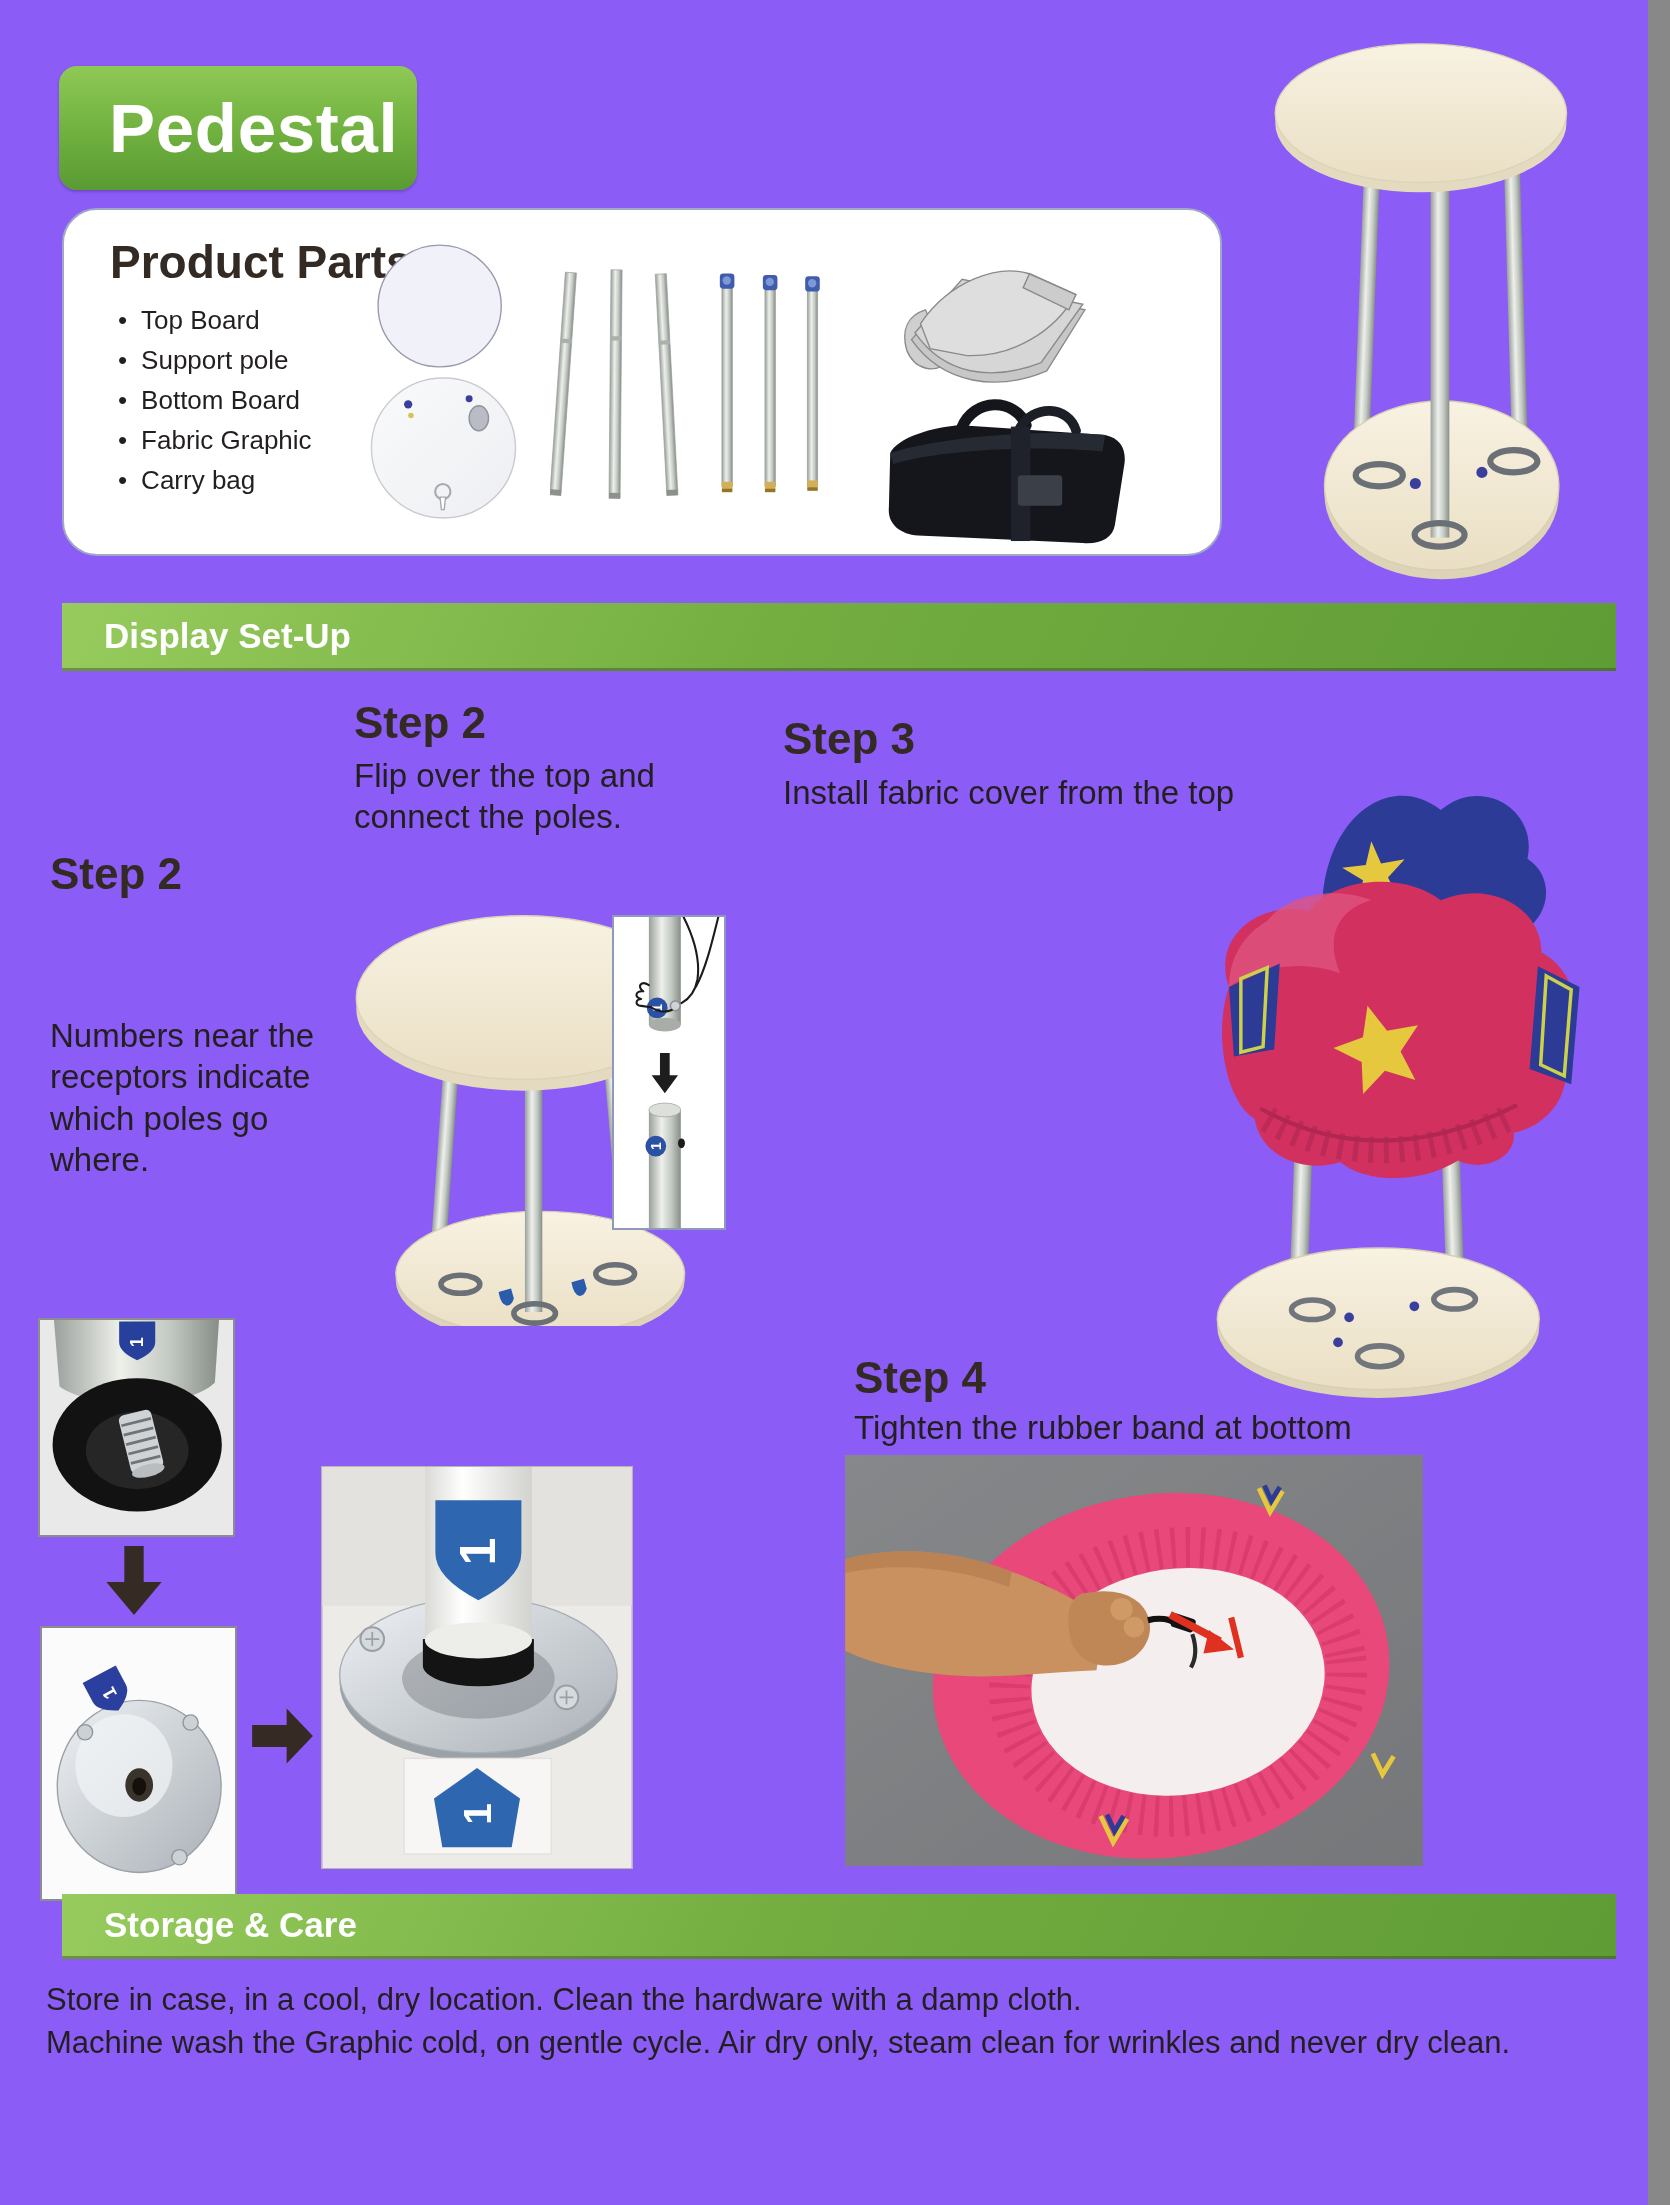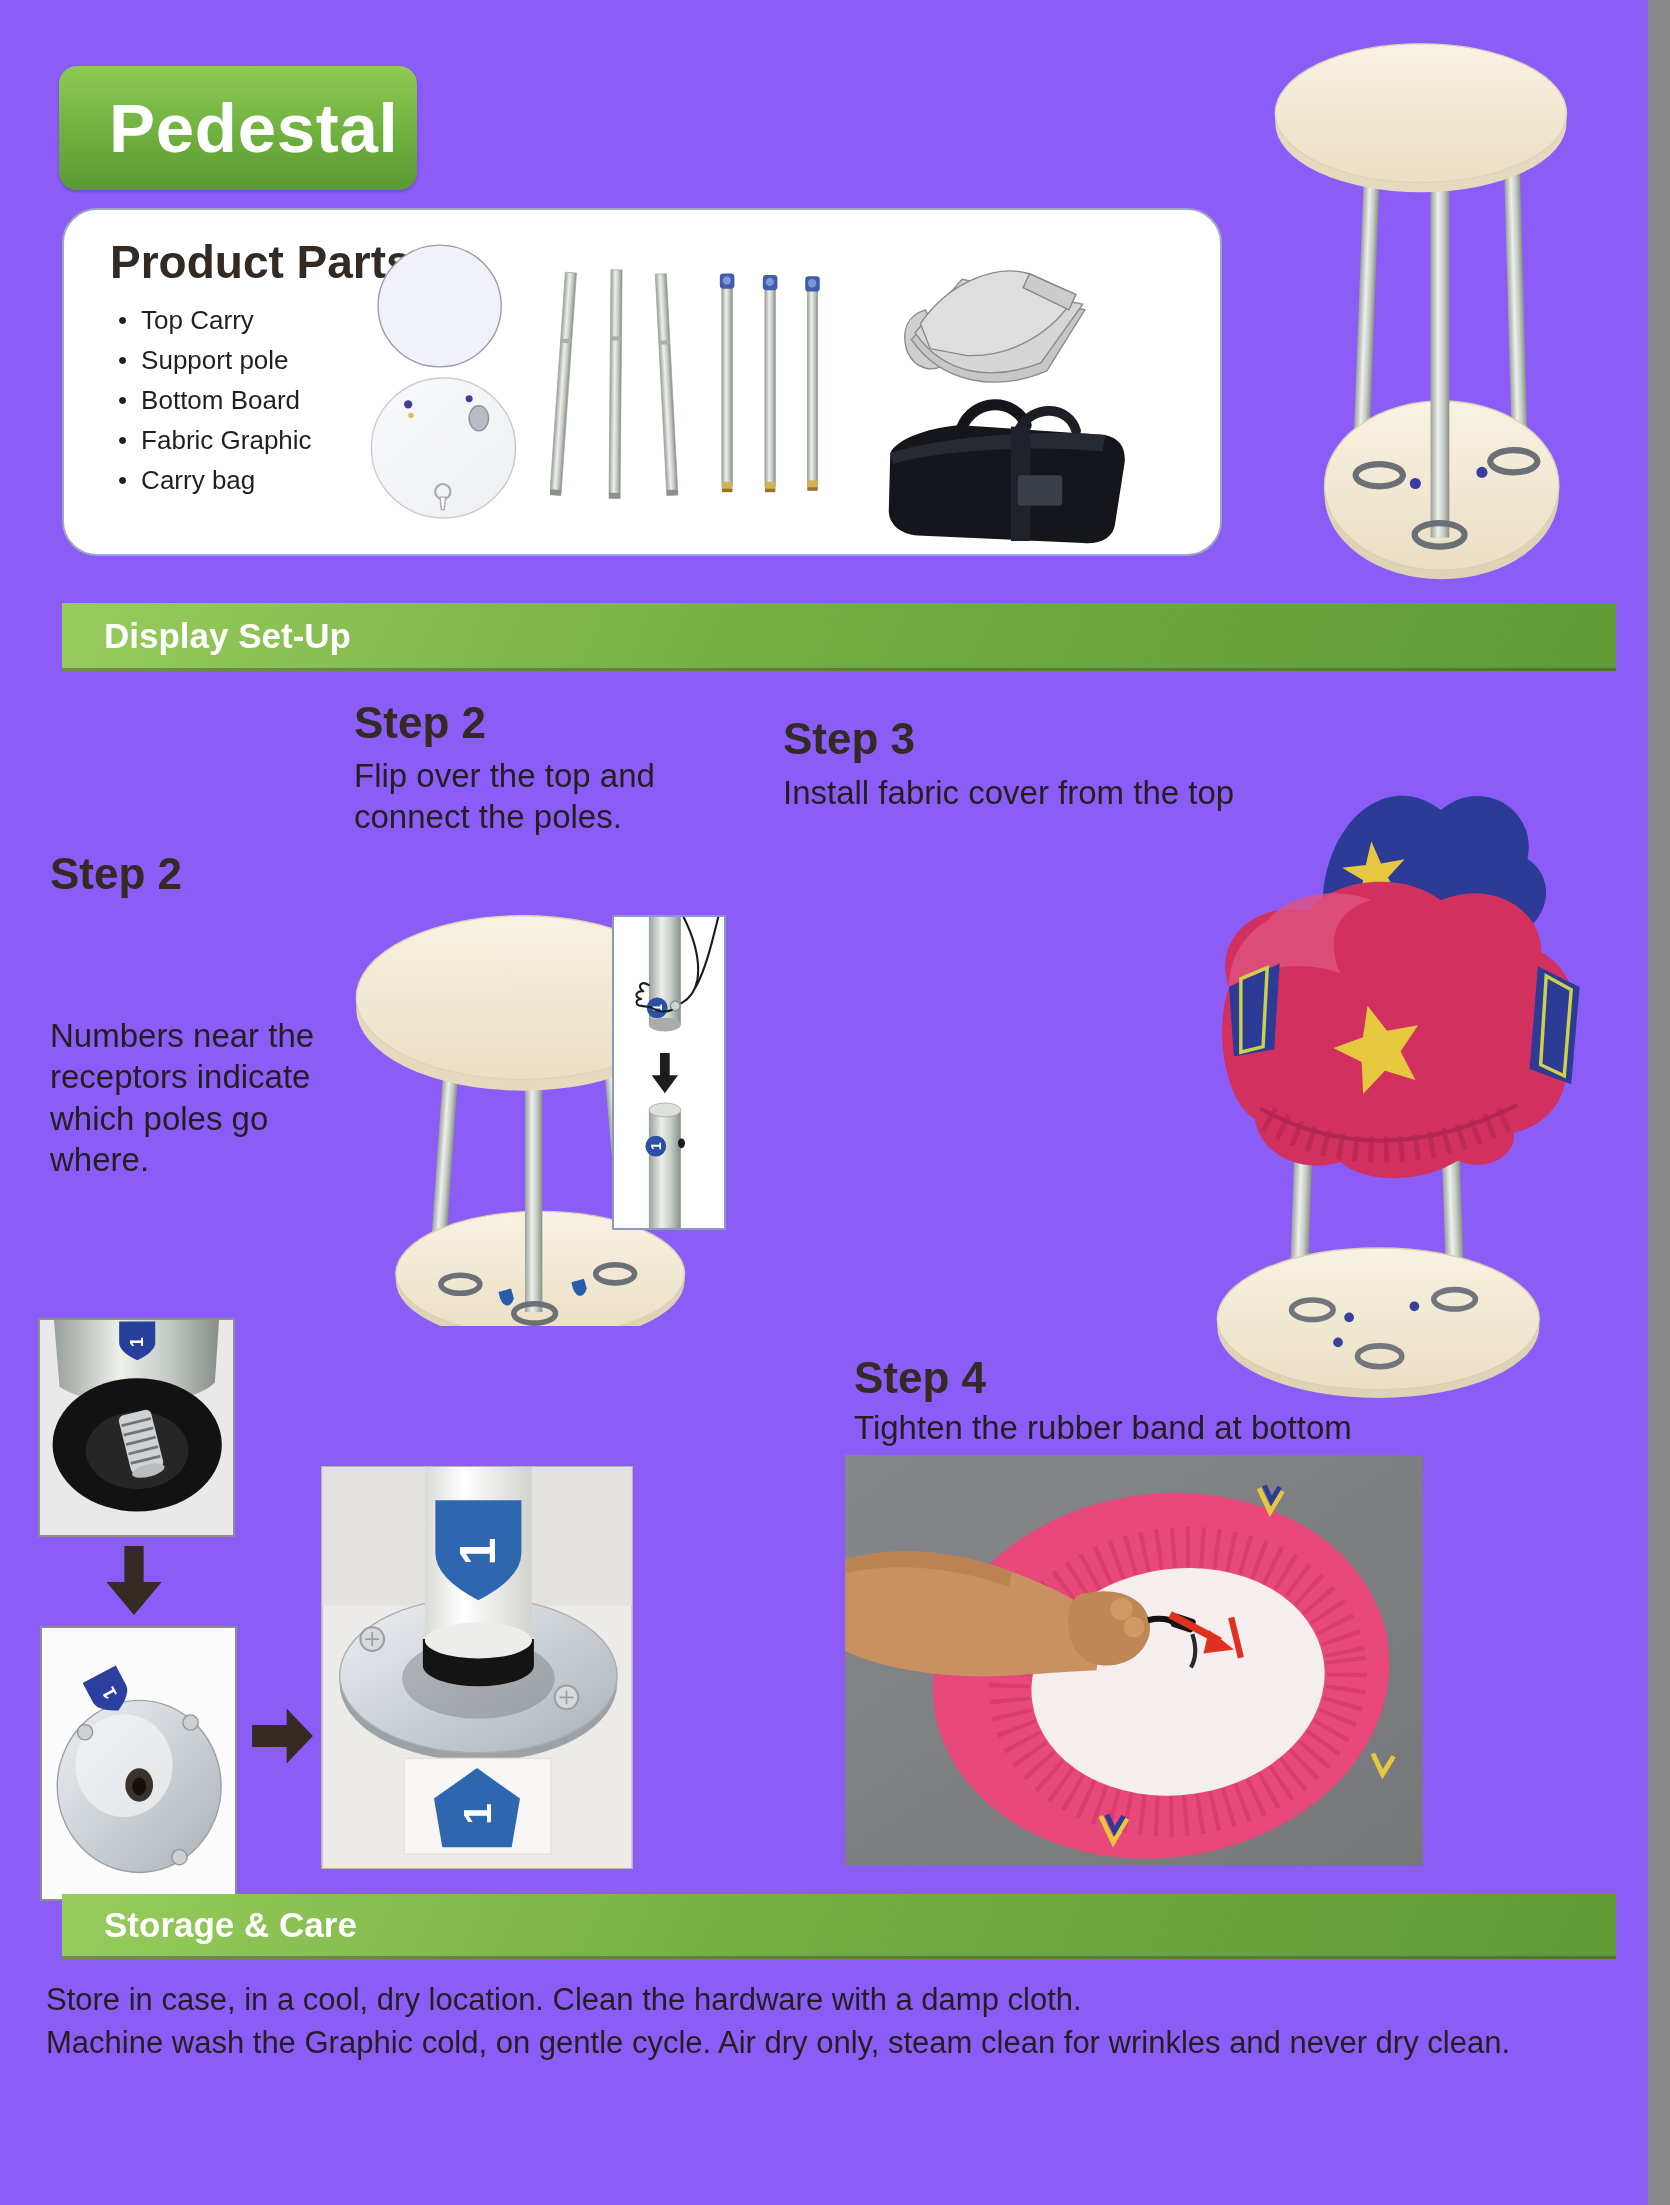--- a/index.html
+++ b/index.html
@@ -91,21 +91,21 @@
     </defs>
   </svg>
 
   <div id="badge" class="abs">
     <span>Pedestal</span>
   </div>
 
   <div id="parts-box" class="abs">
     <div id="parts-title" class="abs">Product Parts</div>
     <ul id="parts-list" class="abs">
-      <li>Top Carry</li>
+      <li>Top Board</li>
       <li>Support pole</li>
       <li>Bottom Board</li>
       <li>Fabric Graphic</li>
       <li>Carry bag</li>
     </ul>
 
     <svg class="abs" style="left:312px;top:33px" width="128" height="126" viewBox="0 0 185 182">
       <ellipse cx="92" cy="91" rx="89" ry="88" fill="#f1f1f9" stroke="#9a9aab" stroke-width="2"></ellipse>
     </svg>
 

